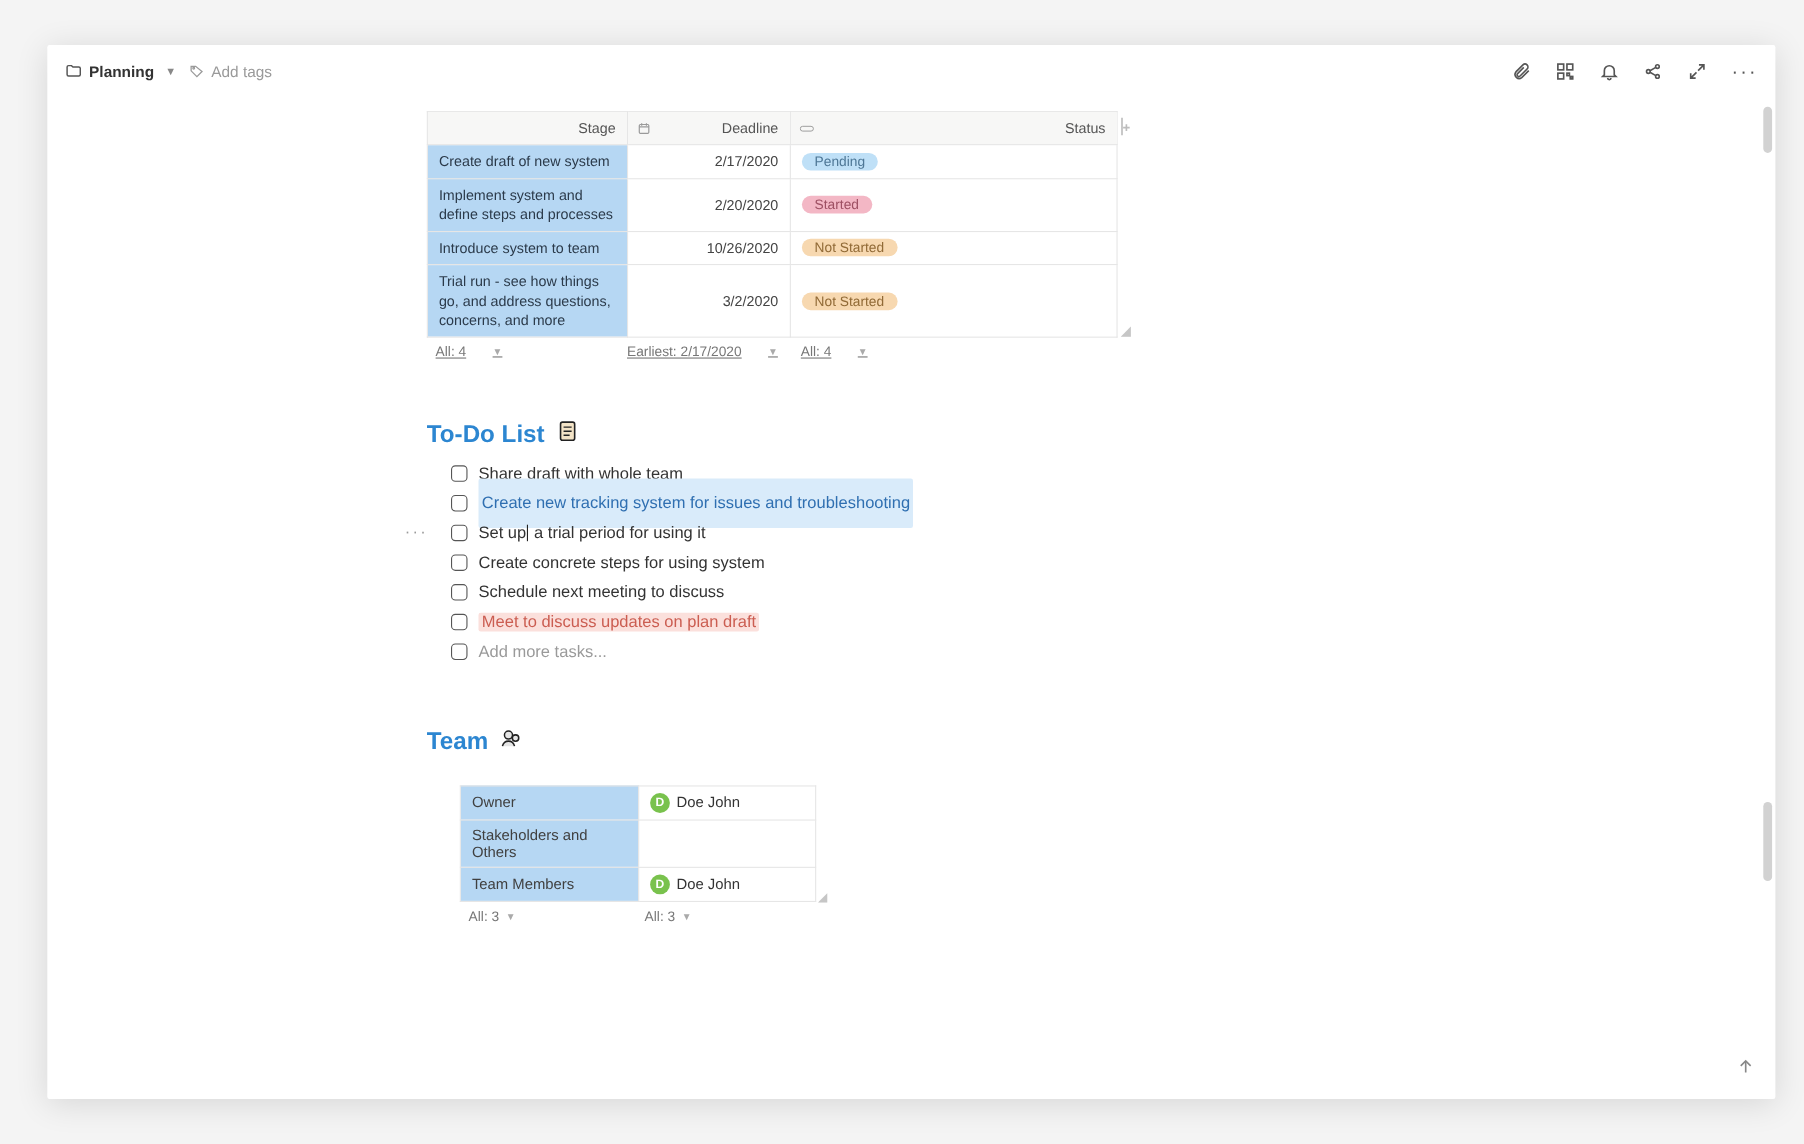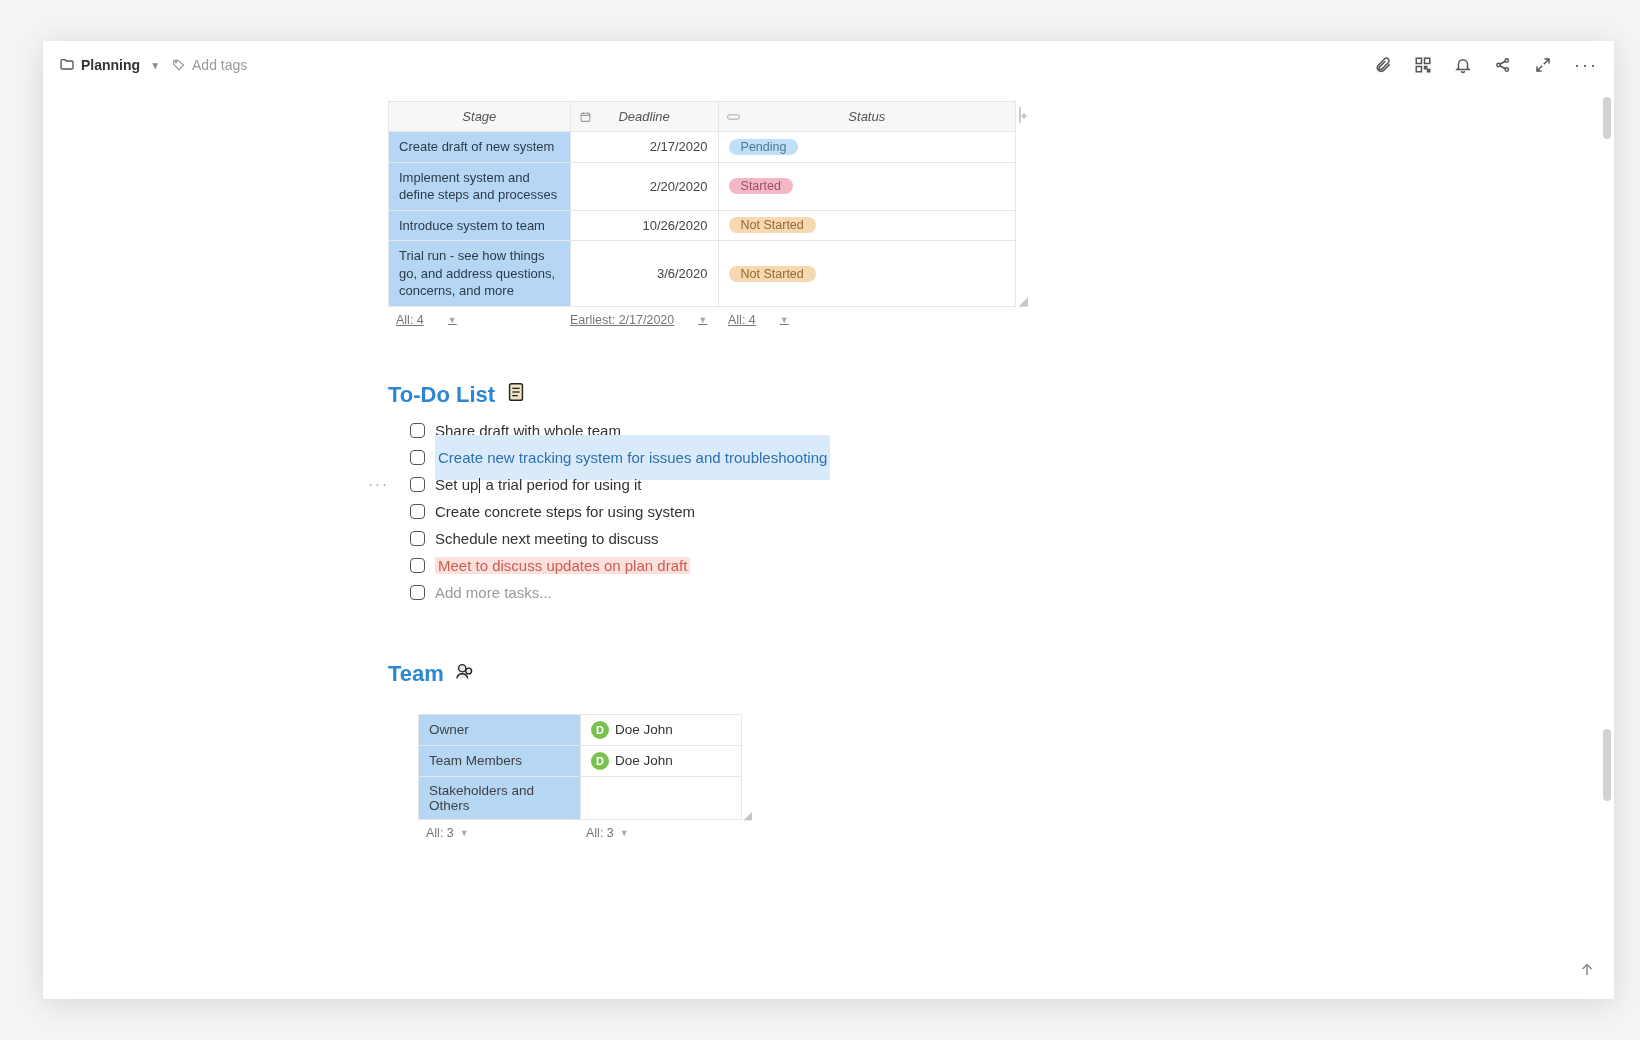--- a/index.html
+++ b/index.html
@@ -56,21 +56,21 @@
   .content { width:1030px; margin-left:345px; padding-top:12px; padding-bottom:40px; }
 
   
   .stage-table { position:relative; width:628px; }
   table.tbl { border-collapse:collapse; width:100%; font-size:13px; }
   table.tbl th, table.tbl td { border:1px solid var(--border); padding:6px 10px; }
   table.tbl th.col-stage   { width:182px; }
   table.tbl th.col-deadline{ width:148px; }
   table.tbl th.col-status  { width:298px; }
   table.tbl thead th { background:var(--header-bg); font-weight:400; color:#555; height:30px; position:relative; }
-  .th-label { display:block; text-align:center;font-style:italic; }
+  .th-label { display:block; text-align:right; }
   .th-icon { position:absolute; left:8px; top:50%; transform:translateY(-50%); color:#9a9a9a; }
   .th-icon svg { width:13px; height:13px; display:block; }
   table.tbl tbody td.stage-cell { background:var(--cell-blue); color:#2b3a4a; line-height:1.35; }
   table.tbl tbody td.deadline-cell { text-align:right; color:#444; }
   table.tbl tbody td.status-cell { text-align:left; }
   .addcol { position:absolute; right:-14px; top:4px; color:#bdbdbd; }
   .addcol svg{width:12px;height:20px;}
   .resize-handle { position:absolute; right:-12px; bottom:-1px; color:#c6c6c6; font-size:12px; transform:rotate(0deg); }
 
   .pill { display:inline-block; padding:1px 12px; border-radius:12px; font-size:12.5px; }
@@ -232,21 +232,21 @@
                     <td class="deadline-cell">2/20/2020</td>
                     <td class="status-cell"><span class="pill started">Started</span></td>
                   </tr>
                   <tr>
                     <td class="stage-cell">Introduce system to team</td>
                     <td class="deadline-cell">10/26/2020</td>
                     <td class="status-cell"><span class="pill notstarted">Not Started</span></td>
                   </tr>
                   <tr>
                     <td class="stage-cell">Trial run - see how things go, and address questions, concerns, and more</td>
-                    <td class="deadline-cell">3/6/2020</td>
+                    <td class="deadline-cell">3/2/2020</td>
                     <td class="status-cell"><span class="pill notstarted">Not Started</span></td>
                   </tr>
                 </tbody>
             </table>
             <span class="resize-handle">◢</span>
           </div>
           <div class="summaries">
             <div class="sg c1">
                 <span>All: 4</span>
                 <span class="caret">▼</span>
@@ -321,32 +321,32 @@
                   <tr>
                     <td class="label">Owner</td>
                     <td>
                       <div class="member">
                         <span class="avatar">D</span>
                         <span>Doe John</span>
                       </div>
                     </td>
                   </tr>
                   <tr>
+                    <td class="label">Stakeholders and Others</td>
+                    <td></td>
+                  </tr>
+                  <tr>
                     <td class="label">Team Members</td>
                     <td>
                       <div class="member">
                         <span class="avatar">D</span>
                         <span>Doe John</span>
                       </div>
                     </td>
                   </tr>
-                  <tr>
-                    <td class="label">Stakeholders and Others</td>
-                    <td></td>
-                  </tr>
                 </tbody>
               </table>
             <span class="team-resize">◢</span>
           </div>
           <div class="tsummaries">
             <div class="tg1">
                 <span>All: 3</span>
                 <span class="caret">▼</span>
               </div>
             <div class="tg2">

